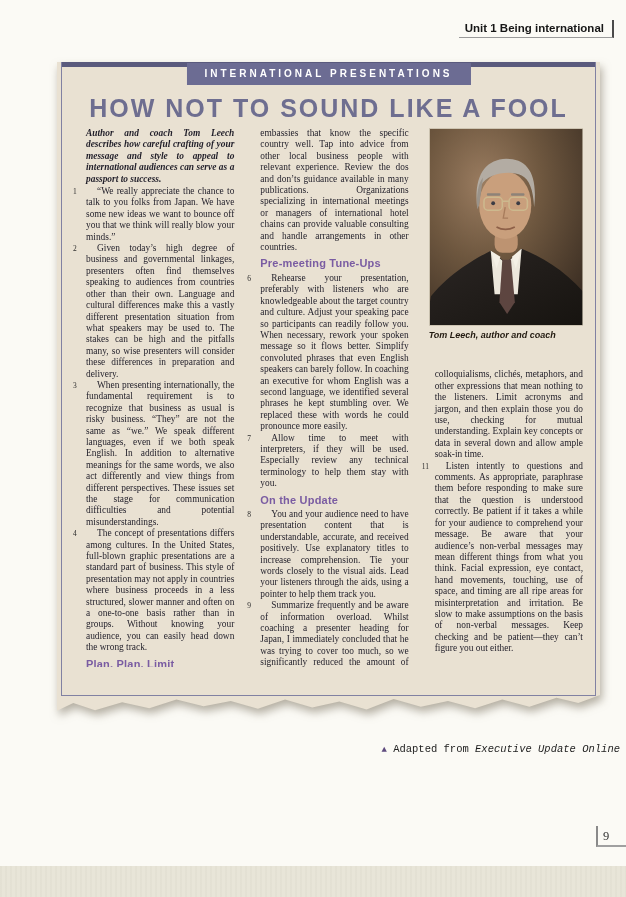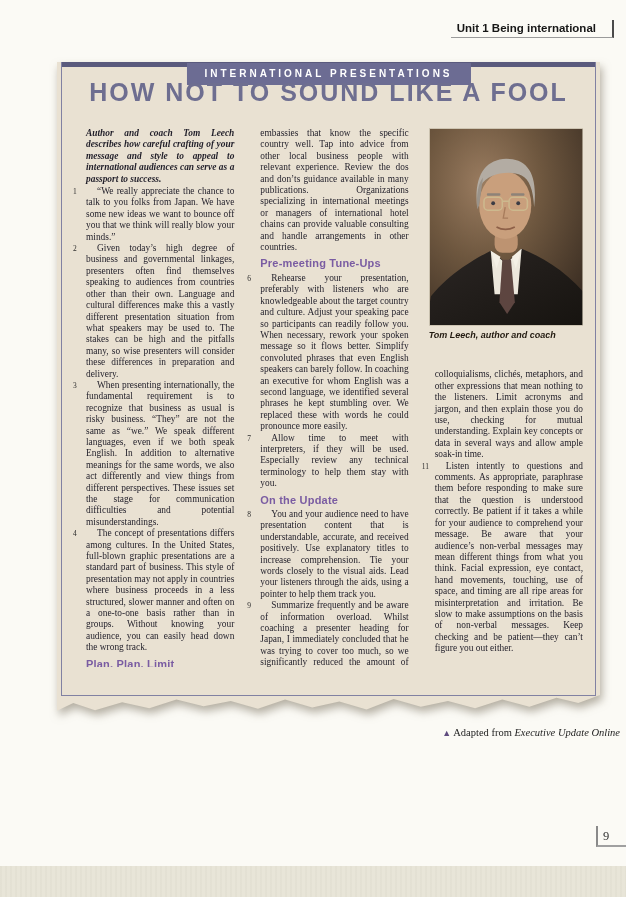--- a/index.html
+++ b/index.html
@@ -7,21 +7,21 @@
     --subhead:#7a5ca2; --frame:#8181a2; --ink:#201e29; --page-bg:#fbfaf5;
   }
   *{margin:0;padding:0;box-sizing:border-box;}
   html,body{width:626px;height:897px;}
   body{
     position:relative;width:626px;height:897px;background:var(--page-bg);
     font-family:"Liberation Serif", serif;color:var(--ink);overflow:hidden;
   }
   
   .unit-tab{
-    position:absolute;top:20px;right:12px;padding:2px 16px 3px 6px;
+    position:absolute;top:20px;right:12px;padding:2px 8px 3px 6px;
     font-family:"Liberation Sans", sans-serif;font-weight:bold;font-size:11.5px;
     color:#161616;border-right:2px solid #4a4a4a;border-bottom:1px solid #9a9a9a;
   }
   
   .paper-wrap{position:absolute;left:57px;top:62px;width:543px;height:658px;
     filter:drop-shadow(2px 5px 4px rgba(110,100,80,.5));}
   .paper{
     position:absolute;inset:0;background:var(--paper);
     clip-path:polygon(0% 0%,100% 0%,100% 96.2%,96% 97.4%,92% 96.6%,87% 98%,82% 96.9%,
       77% 98.2%,72% 97.1%,67% 98%,62% 96.8%,57% 98.4%,52% 97.2%,47% 98.1%,42% 96.9%,
@@ -32,21 +32,21 @@
     border:1px solid var(--frame);border-top:none;
   }
   .top-bar{position:absolute;left:0;right:0;top:0;height:5px;background:var(--bar);}
   .kicker{
     position:absolute;top:1px;left:50%;transform:translateX(-50%);
     background:var(--banner);color:#fff;padding:5px 18px 6px;
     font-family:"Liberation Sans", sans-serif;font-weight:bold;font-size:10px;
     letter-spacing:3px;white-space:nowrap;
   }
   .headline{
-    position:absolute;top:16px;left:0;right:0;text-align:center;
+    position:absolute;top:32px;left:0;right:0;text-align:center;
     font-family:"Liberation Sans", sans-serif;font-weight:bold;font-size:25px;
     letter-spacing:2px;color:var(--headline);white-space:nowrap;
   }
   
   .cols{
     position:absolute;left:8px;right:6px;top:66px;bottom:28px;
     display:flex;gap:4px;overflow:hidden;
   }
   .col{flex:1;padding-left:16px;padding-right:6px;overflow:hidden;
     font-size:9.4px;line-height:11.4px;text-align:justify;}
@@ -62,22 +62,22 @@
     font-size:11px;color:var(--subhead);margin:5px 0 3px;letter-spacing:.2px;
   }
   
   .photo{width:100%;height:198px;display:block;margin-left:-6px;width:calc(100% + 6px);}
   .caption{
     font-family:"Liberation Sans", sans-serif;font-weight:bold;font-style:italic;
     font-size:9px;margin:4px 0 28px -6px;color:#221a10;text-align:left;
   }
   
   .credit{
-    position:absolute;top:726px;right:6px;text-align:right;
-    font-family:Liberation Serif, serif;font-size:10.5px;line-height:14px;color:#1d1d1d;
+    position:absolute;top:742px;right:6px;text-align:right;
+    font-family:Liberation Mono, monospace;font-size:10.5px;line-height:14px;color:#1d1d1d;
   }
   .credit .tri{color:#5f4b7e;font-size:9px;}
   .credit .src{font-style:italic;}
   
   .pagenum{
     position:absolute;right:0;bottom:50px;width:30px;
     border-left:2px solid #8a8a8a;border-bottom:2px solid #a0a0a0;
     padding:3px 0 1px 5px;font-size:12.5px;color:#333;
   }
   
@@ -189,21 +189,21 @@
             <circle cx="92.5" cy="76" r="2" fill="#3c3c44"></circle>
 
             <path d="M79,80 L77,91 L82,91" fill="none" stroke="#a87c5c" stroke-width="1.4"></path>
             <path d="M70,100 Q79,105 89,100" fill="none" stroke="#8e6048" stroke-width="1.8"></path>
 
             <rect x="0.5" y="0.5" width="159" height="199" fill="none" stroke="#cfc6b4" stroke-width="1"></rect>
           </svg>
           <div class="caption">Tom Leech, author and coach</div>
 
           <div class="para cont">
-            <div class="ptext">colloquialisms, clichés, metaphors, and other expressions that mean nothing to the listeners. Limit acronyms and jargon, and then explain those you do use, checking for mutual understanding. Explain key concepts or data in several ways and allow ample soak-in time.</div>
+            <div class="ptext">colloquialisms, clichés, metaphors, and other expressions that mean nothing to the listeners. Limit acronyms and jargon, and then explain those you do use, checking for mutual understanding. Explain key concepts or data in several down and allow ample soak-in time.</div>
           </div>
           <div class="para">
             <span class="pnum">11</span>
             <div class="ptext">Listen intently to questions and comments. As appropriate, paraphrase them before responding to make sure that the question is understood correctly. Be patient if it takes a while for your audience to comprehend your message. Be aware that your audience’s non-verbal messages may mean different things from what you think. Facial expression, eye contact, hand movements, touching, use of space, and timing are all ripe areas for misinterpretation and irritation. Be slow to make assumptions on the basis of non-verbal messages. Keep checking and be patient—they can’t figure you out either.</div>
           </div>
         </div>
 
       </div>
     </div>
   </div>

